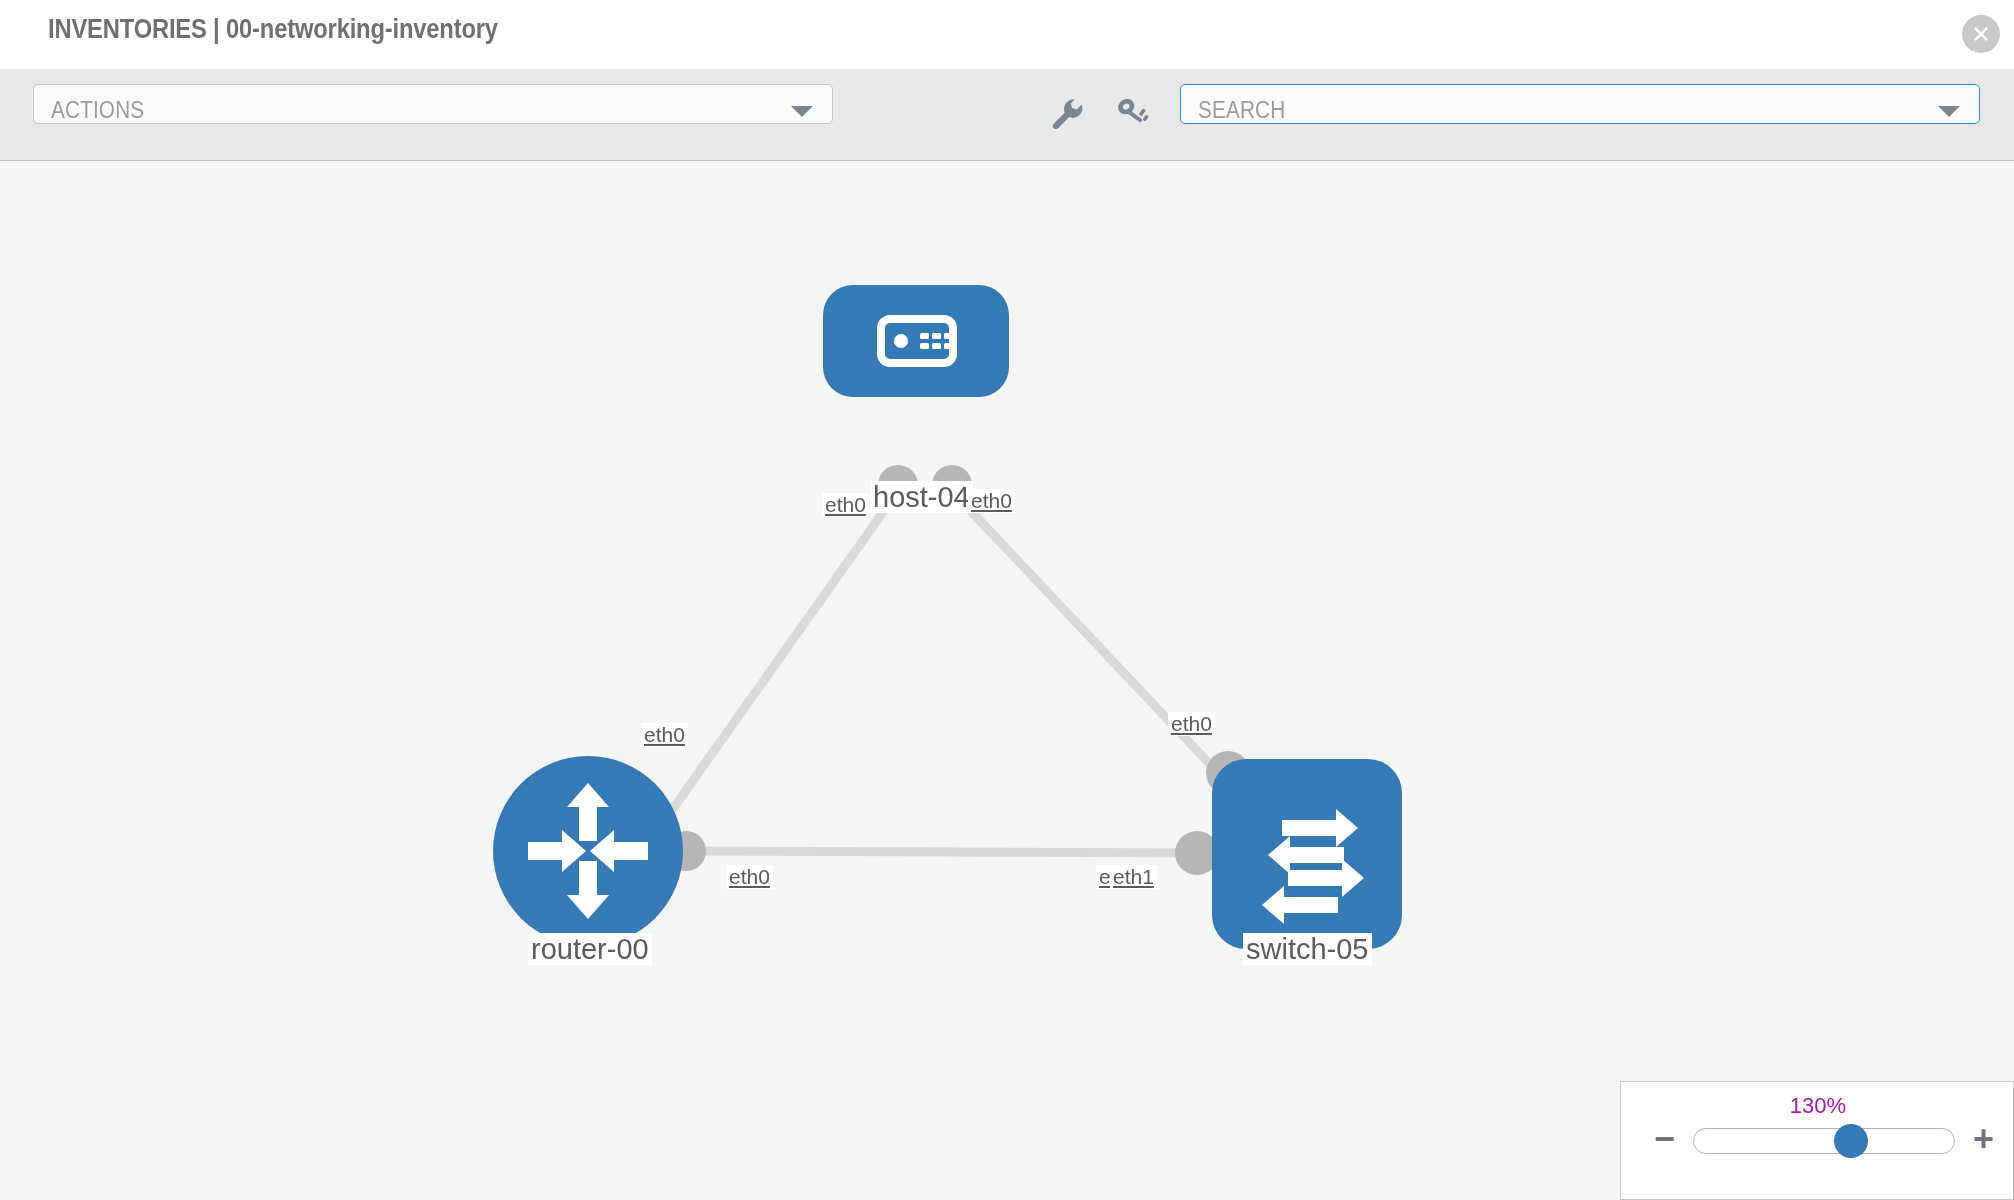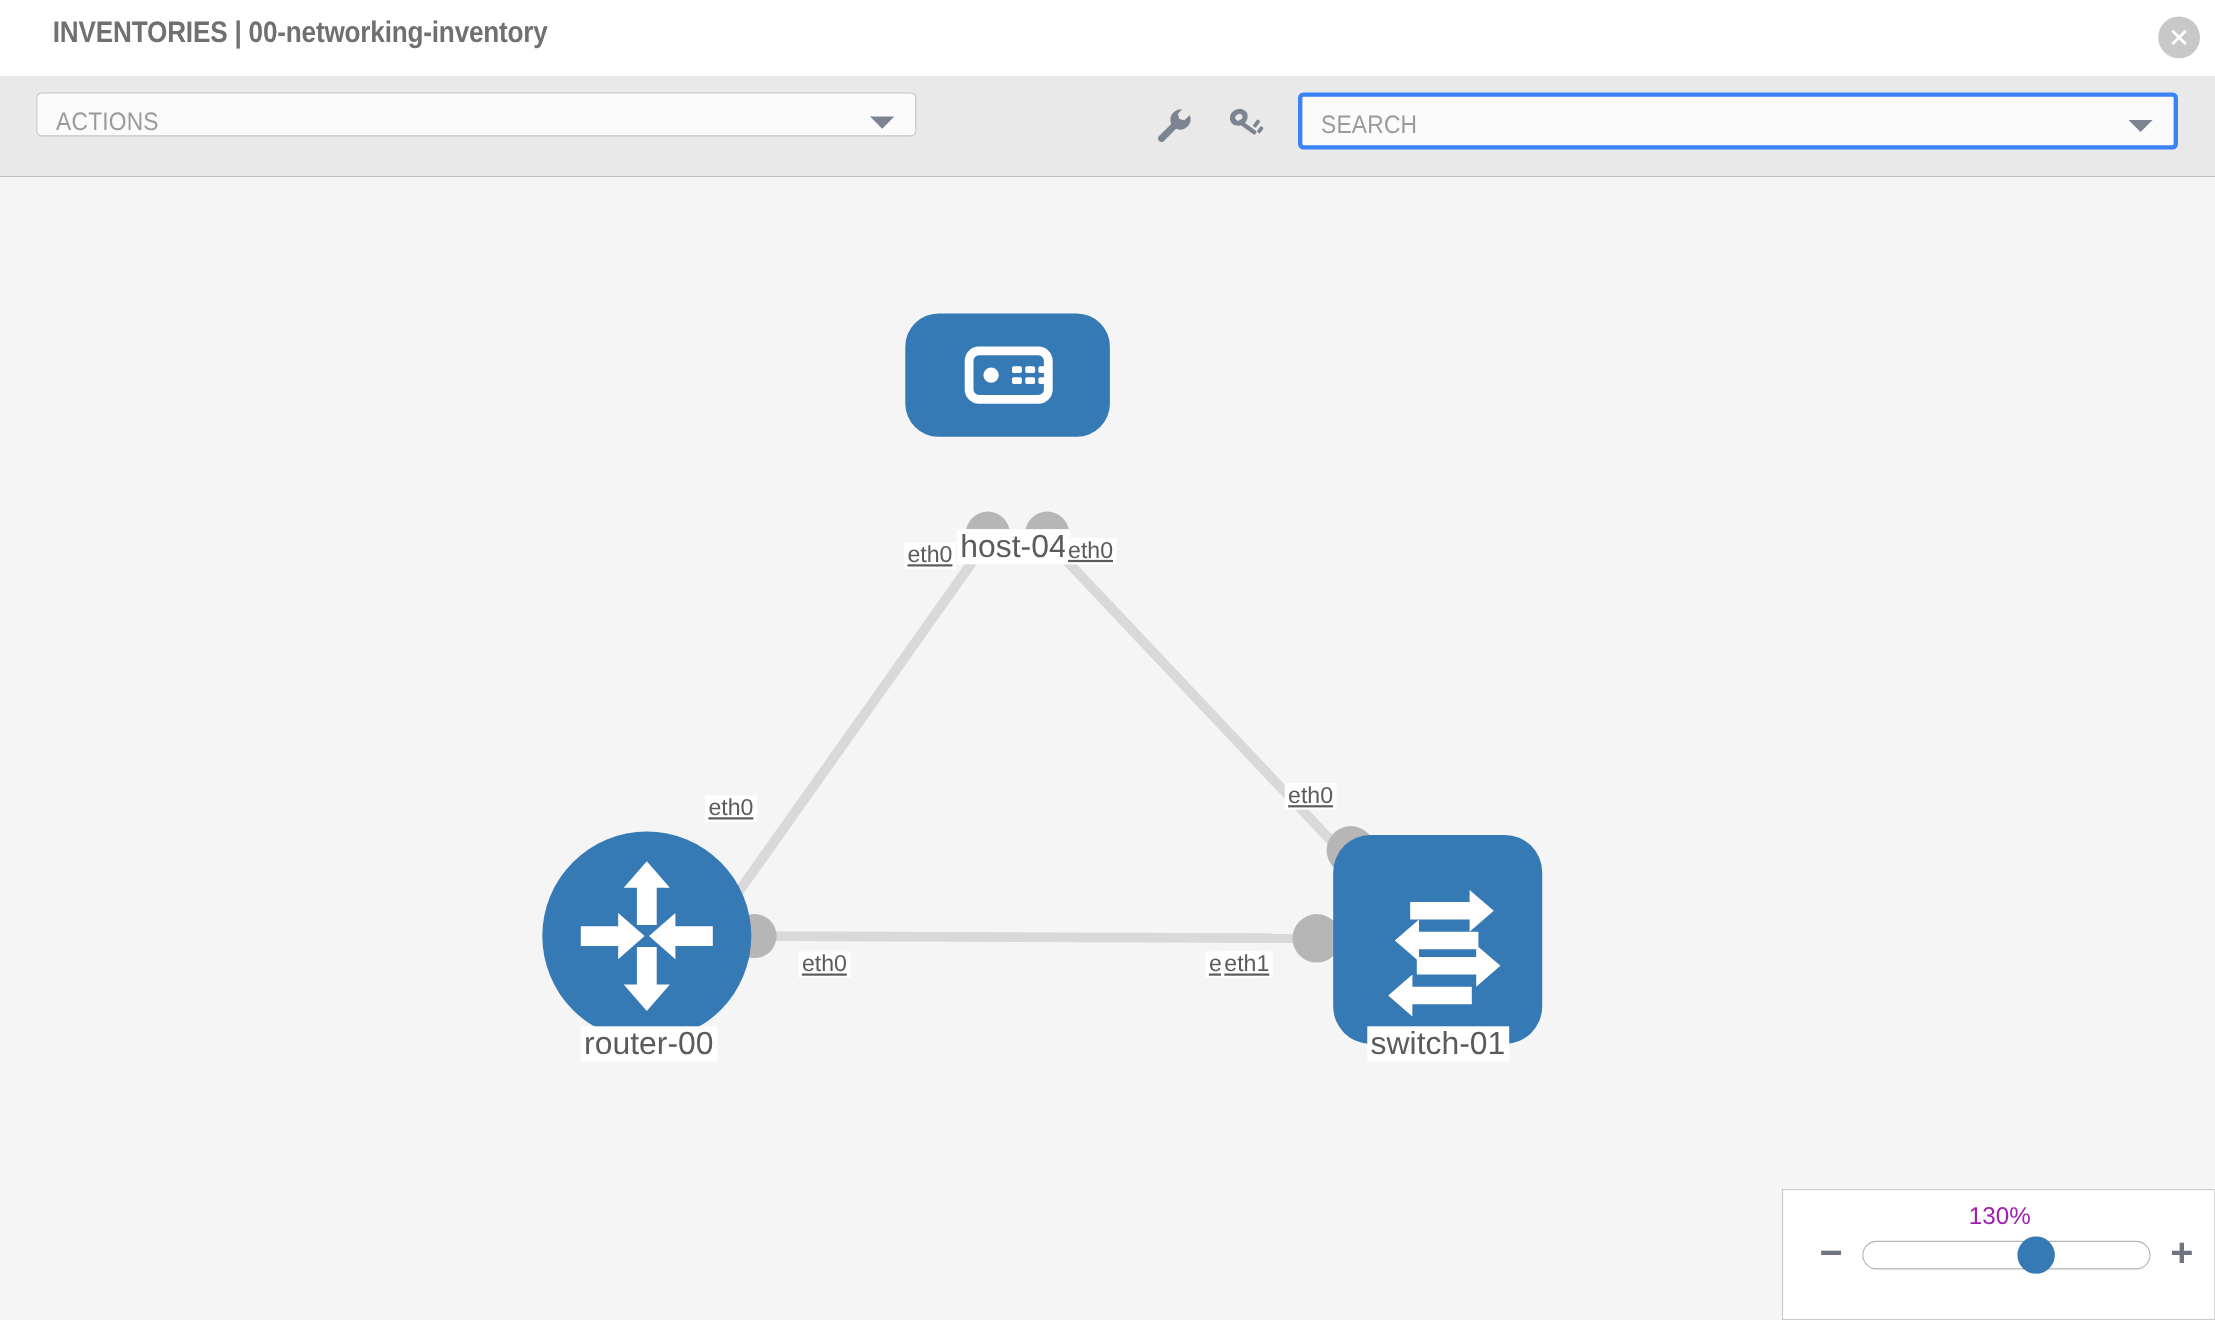--- a/index.html
+++ b/index.html
@@ -75,23 +75,23 @@
   .tool-icon {
     position: absolute; top: 93px;
     width: 40px; height: 40px;
     cursor: pointer;
   }
   .tool-icon.wrench { left: 1046px; }
   .tool-icon.key    { left: 1112px; }
 
   .search-box {
     position: absolute; left: 1180px; top: 84px;
-    width: 800px; height: 52px;
+    width: 800px; height: 40px;
     background: #fbfbfb;
-    border: 4px solid #3b82f6;
+    border: 1px solid #3b82f6;
     border-radius: 5px;
     cursor: text;
   }
   .search-box .sel-label {
     position: absolute; left: 17px; top: 12px;
     font-size: 23px;
     font-stretch: condensed;
     color: #9b9b9b;
     letter-spacing: 0.2px;
     transform: scaleX(0.9);
@@ -279,21 +279,21 @@
   <div class="node-label port" style="left:1168px; top:551px;">eth0</div>
 
   <div class="node-label port" style="left:726px; top:704px;">eth0</div>
 
   <div class="node-label port" style="left:1096px; top:704px;">eth0</div>
 
   <div class="node-label port" style="left:1110px; top:704px;">eth1</div>
 
   <div class="node-label big" style="left:528px; top:772px;">router-00</div>
 
-  <div class="node-label big" style="left:1243px; top:772px;">switch-01</div>
+  <div class="node-label big" style="left:1243px; top:772px;">switch-05</div>
 
 </div>
 
 <div class="zoom-panel">
   <div class="zoom-pct">130%</div>
   <div class="zoom-minus">−</div>
   <div class="zoom-track">
     <div class="zoom-thumb" id="zoom-thumb" style="left: 140.2px;"></div>
   </div>
   <div class="zoom-plus">+</div>

